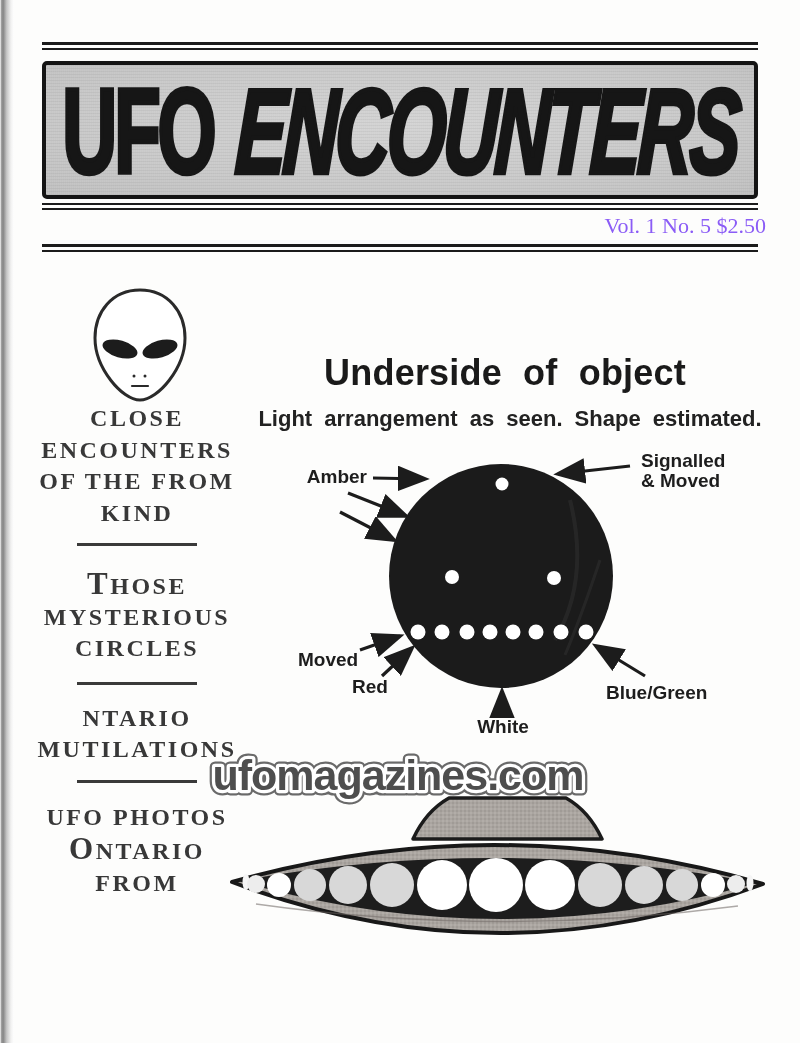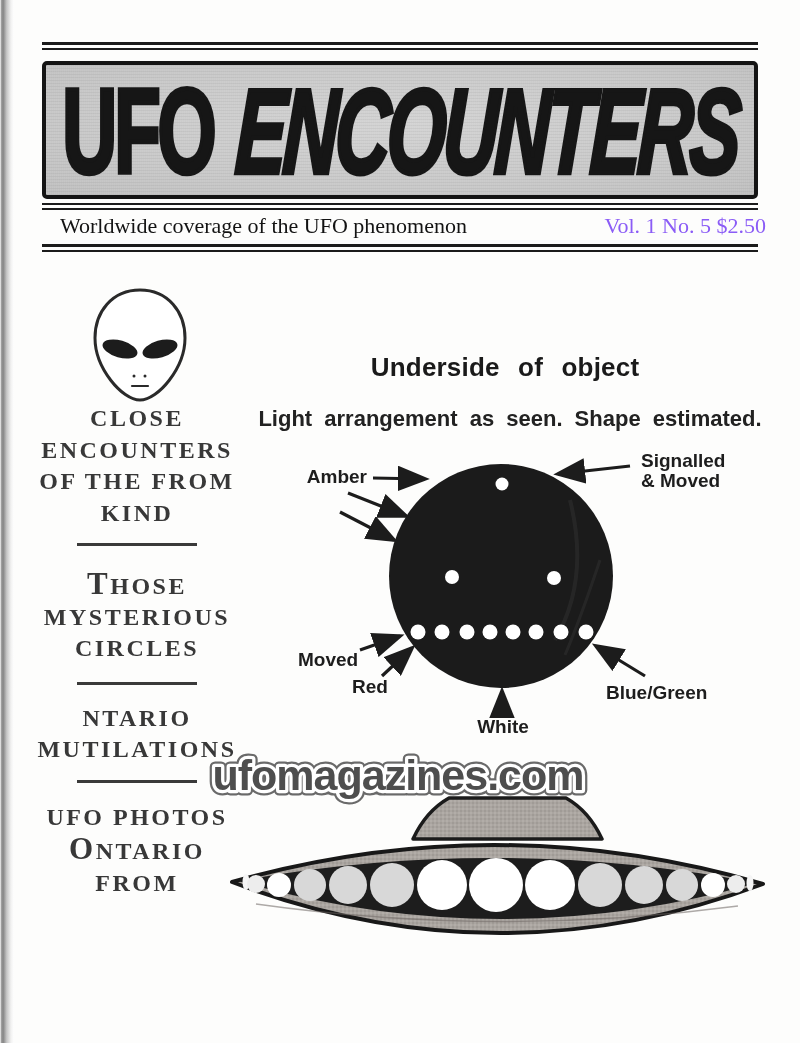--- a/index.html
+++ b/index.html
@@ -58,21 +58,21 @@
   .s2{top:568px;} .s2 .ln{line-height:31px;}
   .s3{top:703px;} .s3 .ln{line-height:31px;}
   .s4{top:801px;} .s4 .ln{line-height:32px;}
   .initial{font-size:31px;}
   .divider{position:absolute; left:77px; width:120px; height:3px; background:#3a3a3a;}
   .d1{top:543px;} .d2{top:682px;} .d3{top:780px;}
   .alien{position:absolute; left:88px; top:286px;}
   
   .diagram-title{
     position:absolute; left:260px; top:352px; width:490px; text-align:center;
-    font-weight:bold; font-size:26px; word-spacing:11px; letter-spacing:0.2px; color:#1a1a1a;
+    font-weight:bold; font-size:36px; word-spacing:11px; letter-spacing:0.2px; color:#1a1a1a;
   }
   .diagram-subtitle{
     position:absolute; left:250px; top:406px; width:520px; text-align:center;
     font-weight:bold; font-size:22px; word-spacing:6px; color:#222;
   }
   .diagram-svg{position:absolute; left:270px; top:440px;}
   .diag-label{
     position:absolute; font-weight:bold; font-size:19px; color:#1d1d1d; line-height:20px;
     white-space:nowrap;
   }
@@ -99,21 +99,20 @@
 
   <div class="masthead-box">
     <div class="masthead-title">
       <span class="w1">UFO</span>
       <span class="w2">ENCOUNTERS</span>
     </div>
   </div>
 
   <div class="rule r3"></div>
   <div class="rule r4"></div>
-  <div class="tagline">Worldwide coverage of the UFO phenomenon</div>
   <div class="issue-info">Vol. 1 No. 5 $2.50</div>
   <div class="rule r5"></div>
   <div class="rule r6"></div>
 
   <svg class="alien" width="104" height="118" viewBox="0 0 104 118">
     <path d="M52,4 C80,4 97,26 97,52 C97,82 70,114 52,114 C34,114 7,82 7,52 C7,26 24,4 52,4 Z" fill="#ffffff" stroke="#2a2a2a" stroke-width="3"></path>
     <ellipse cx="32" cy="63" rx="18" ry="8.5" fill="#1c1c1c" transform="rotate(16 32 63)"></ellipse>
     <ellipse cx="72" cy="63" rx="18" ry="8.5" fill="#1c1c1c" transform="rotate(-16 72 63)"></ellipse>
     <circle cx="46" cy="90" r="1.5" fill="#2a2a2a"></circle>
     <circle cx="57" cy="90" r="1.5" fill="#2a2a2a"></circle>

